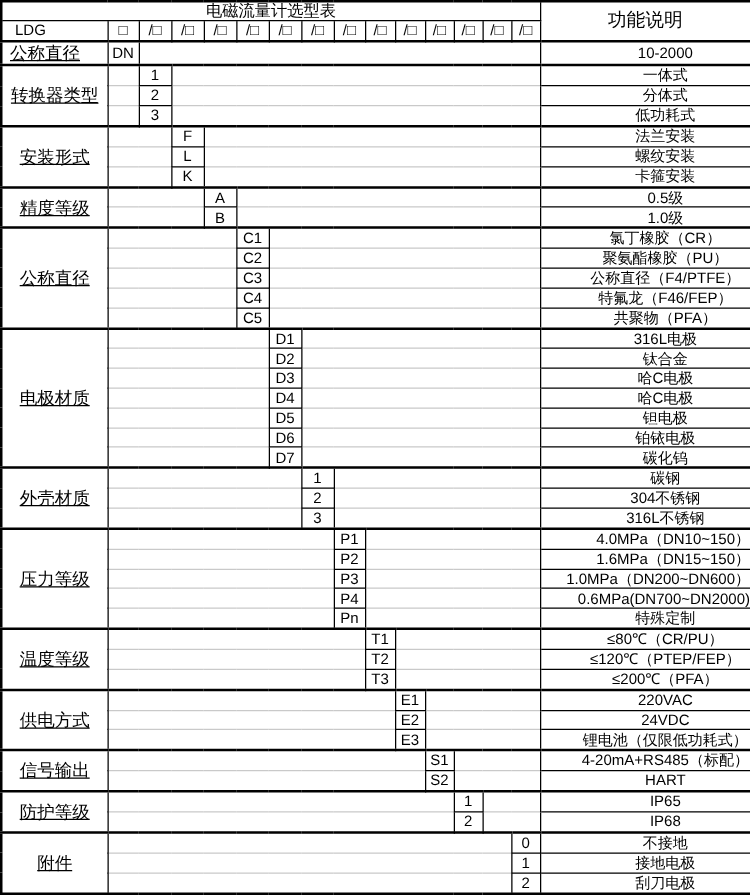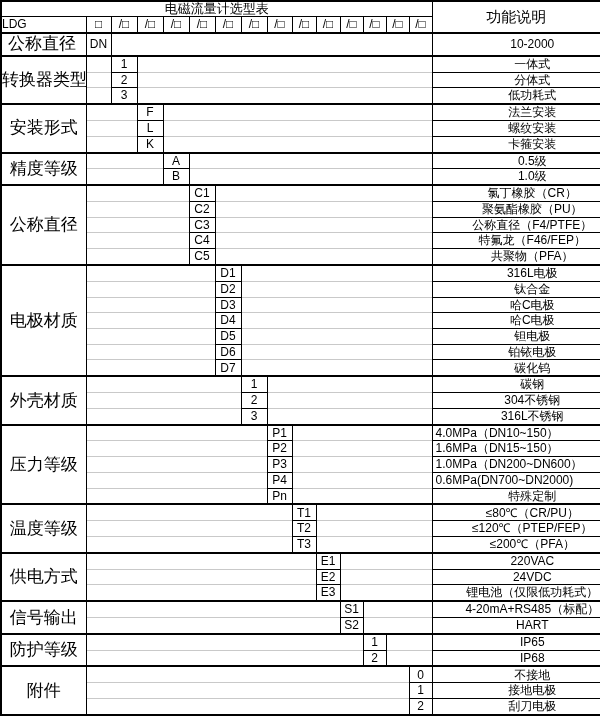--- a/index.html
+++ b/index.html
@@ -17,28 +17,28 @@
     overflow:hidden; white-space:nowrap;
     line-height:1.05;
   }
   tr.title-row td { height:14px; }
   .title {
     font-size:13px;
     border-bottom:1px solid #000;
     border-right:1px solid #000;
   }
   .func-head { font-size:15px; border-left:1px solid #000; }
-  .ldg { text-align:left; padding-left:0; border-right:1px solid #000; font-size:12px; }
+  .ldg { text-align:left; padding-left:10px; border-right:1px solid #000; font-size:12px; }
   .box { border:1px solid #000; font-size:12px; }
-  .cat { font-size:17px; border-right:1px solid #000; }
+  .cat { font-size:14px; border-right:1px solid #000;text-decoration:underline; }
   .cat.left { text-align:left; padding-left:6px; }
   .code { border:1px solid #000; }
   .fill { border-top:1px solid #c9c9c9; }
   .desc { border-left:1px solid #000; border-top:1px solid #000;padding-left:32px; }
-  .desc.left { text-align:left; padding-left:3px; }
+  .desc.left { text-align:right; padding-left:3px; }
   tr.group-start td { border-top:2px solid #000; }
 </style>
 </head>
 <body>
 
 <div id="page">
   <table>
     <colgroup>
       <col style="width:85px">
         <col style="width:25px">

